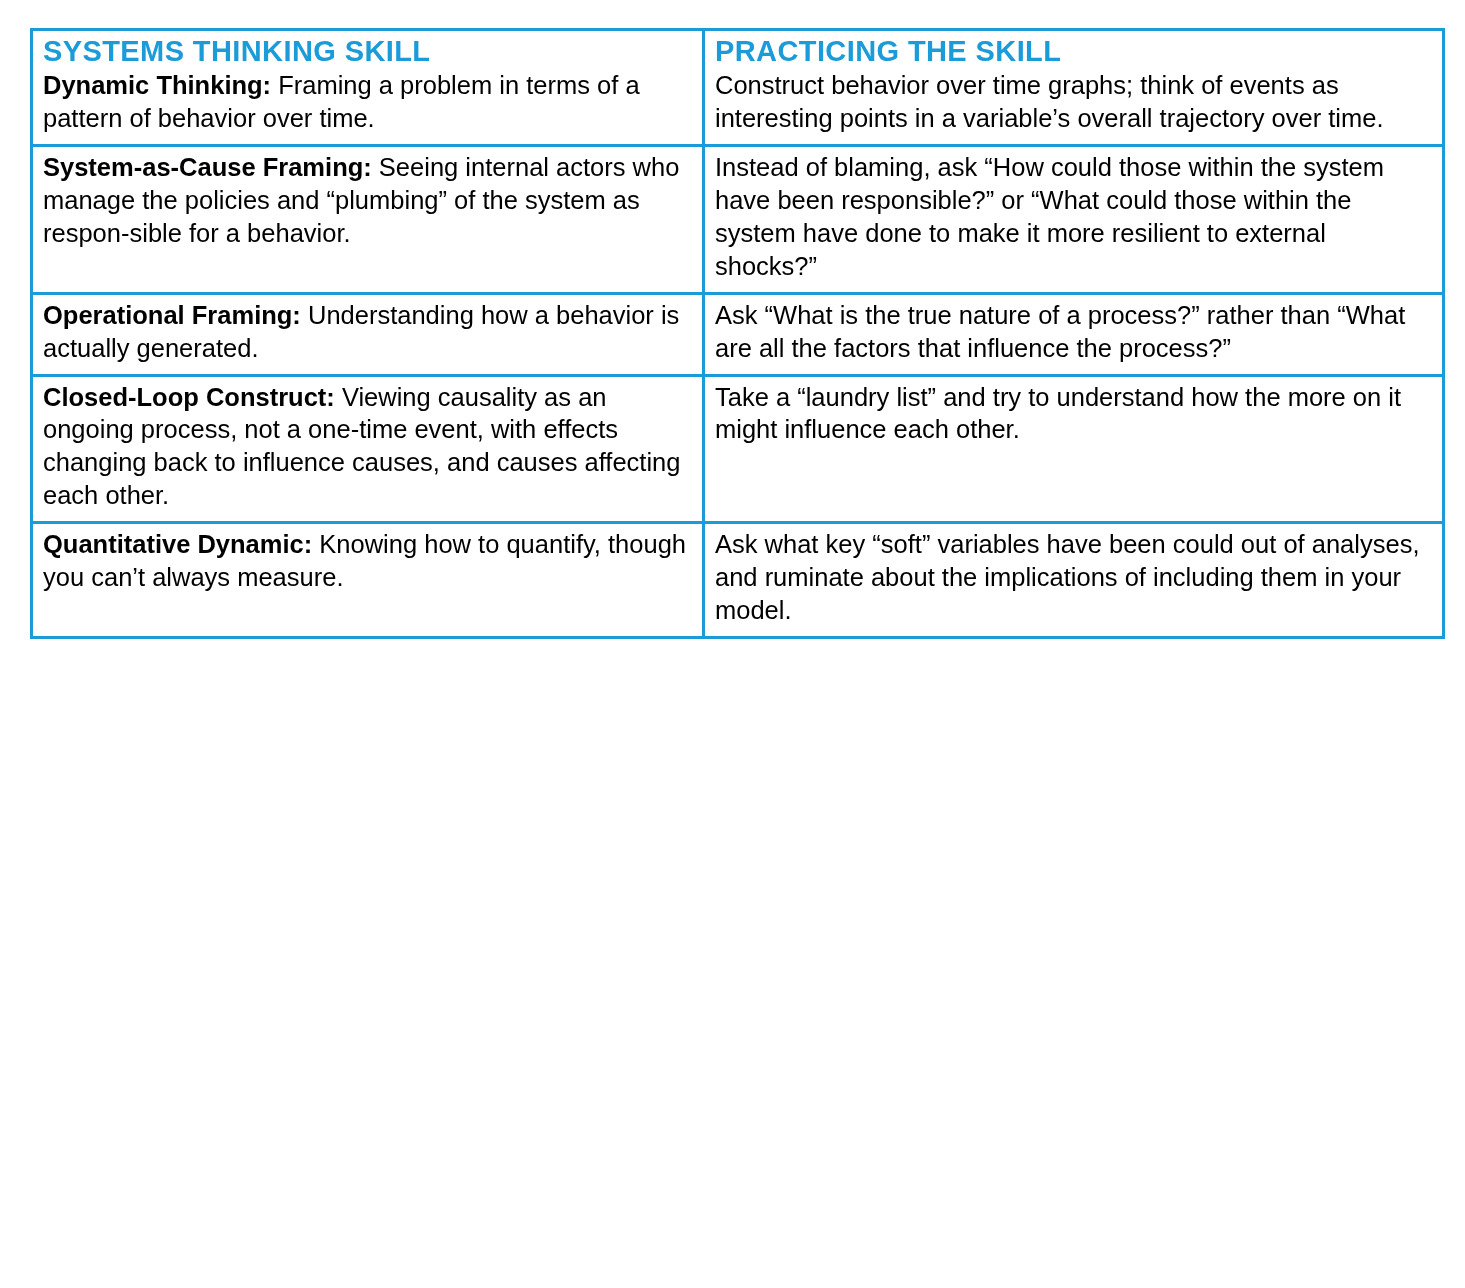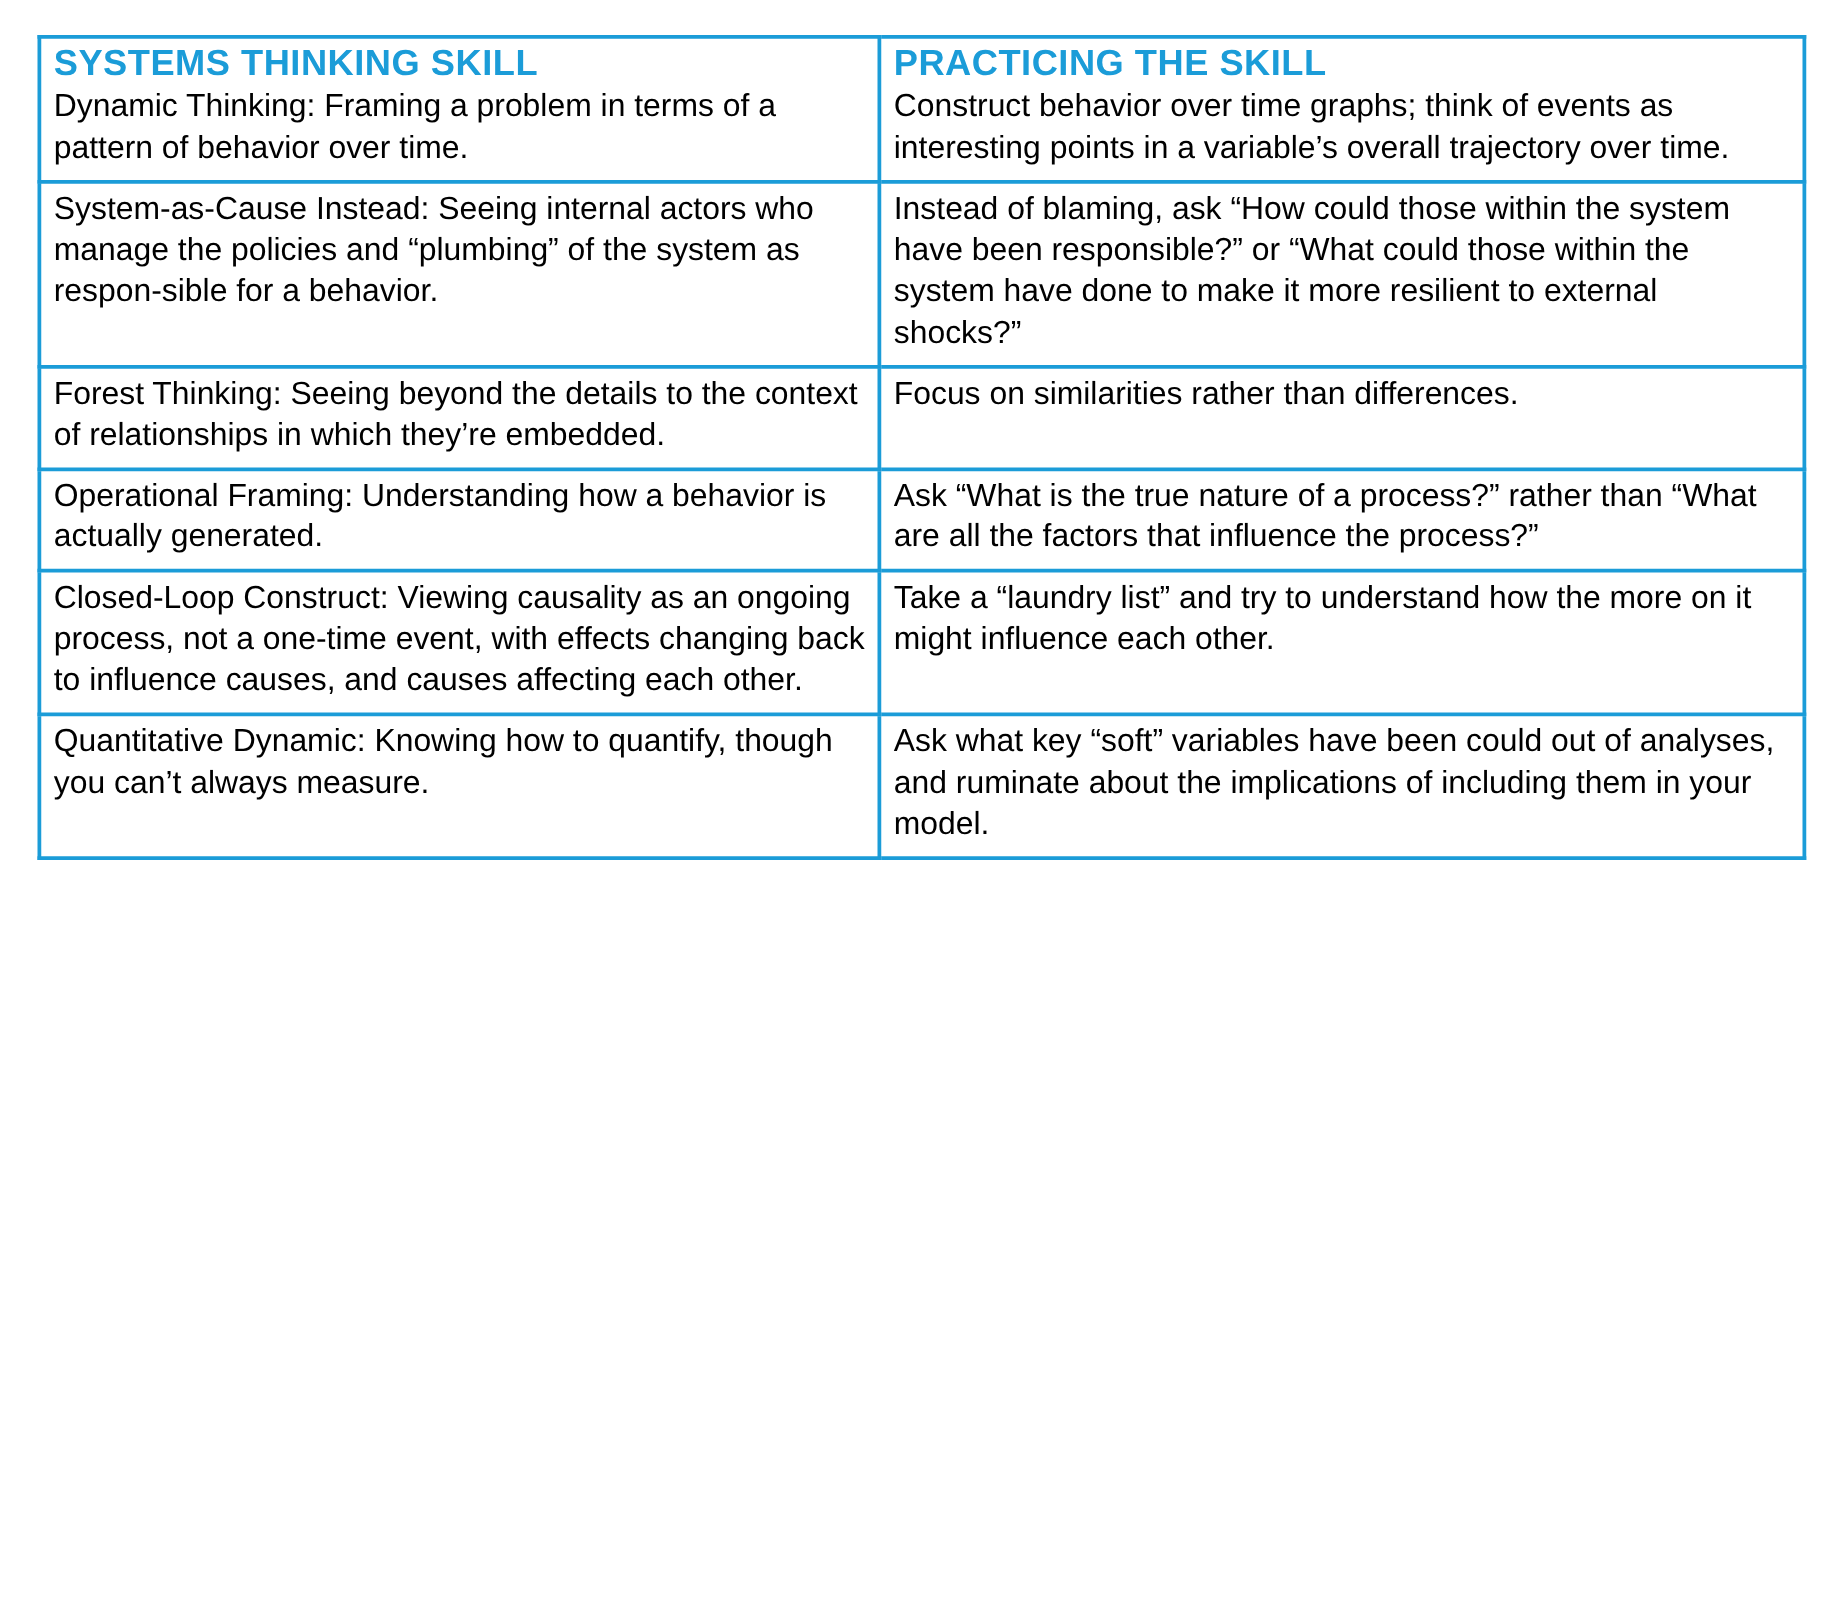--- a/index.html
+++ b/index.html
@@ -39,21 +39,21 @@
     font-size: 29px;
     letter-spacing: 0.4px;
     line-height: 1.12;
     padding-bottom: 2px;
   }
   .cell-text {
     font-size: 25.5px;
     line-height: 1.29;
   }
   .cell-text .skill-name {
-    font-weight: normal;
+    font-weight: bold;
     text-align: right;
   }
   .row-first td { padding-top: 6px; }
 </style>
 </head>
 <body>
 
 <div class="table-wrap">
   <table class="skills">
     <colgroup>
@@ -69,35 +69,25 @@
           </div>
         </td>
         <td>
           <div class="hdr">PRACTICING THE SKILL</div>
           <div class="cell-text">Construct behavior over time graphs; think of events as interesting points in a variable’s overall trajectory over time.</div>
         </td>
       </tr>
       <tr>
         <td>
           <div class="cell-text">
-            <span class="skill-name">System-as-Cause Instead:</span><span> Seeing internal actors who manage the policies and “plumbing” of the system as respon-sible for a behavior.</span>
+            <span class="skill-name">System-as-Cause Framing:</span><span> Seeing internal actors who manage the policies and “plumbing” of the system as respon-sible for a behavior.</span>
           </div>
         </td>
         <td>
           <div class="cell-text">Instead of blaming, ask “How could those within the system have been responsible?” or “What could those within the system have done to make it more resilient to external shocks?”</div>
-        </td>
-      </tr>
-      <tr>
-        <td>
-          <div class="cell-text">
-            <span class="skill-name">Forest Thinking:</span><span> Seeing beyond the details to the context of relationships in which they’re embedded.</span>
-          </div>
-        </td>
-        <td>
-          <div class="cell-text">Focus on similarities rather than differences.</div>
         </td>
       </tr>
       <tr>
         <td>
           <div class="cell-text">
             <span class="skill-name">Operational Framing:</span><span> Understanding how a behavior is actually generated.</span>
           </div>
         </td>
         <td>
           <div class="cell-text">Ask “What is the true nature of a process?” rather than “What are all the factors that influence the process?”</div>

